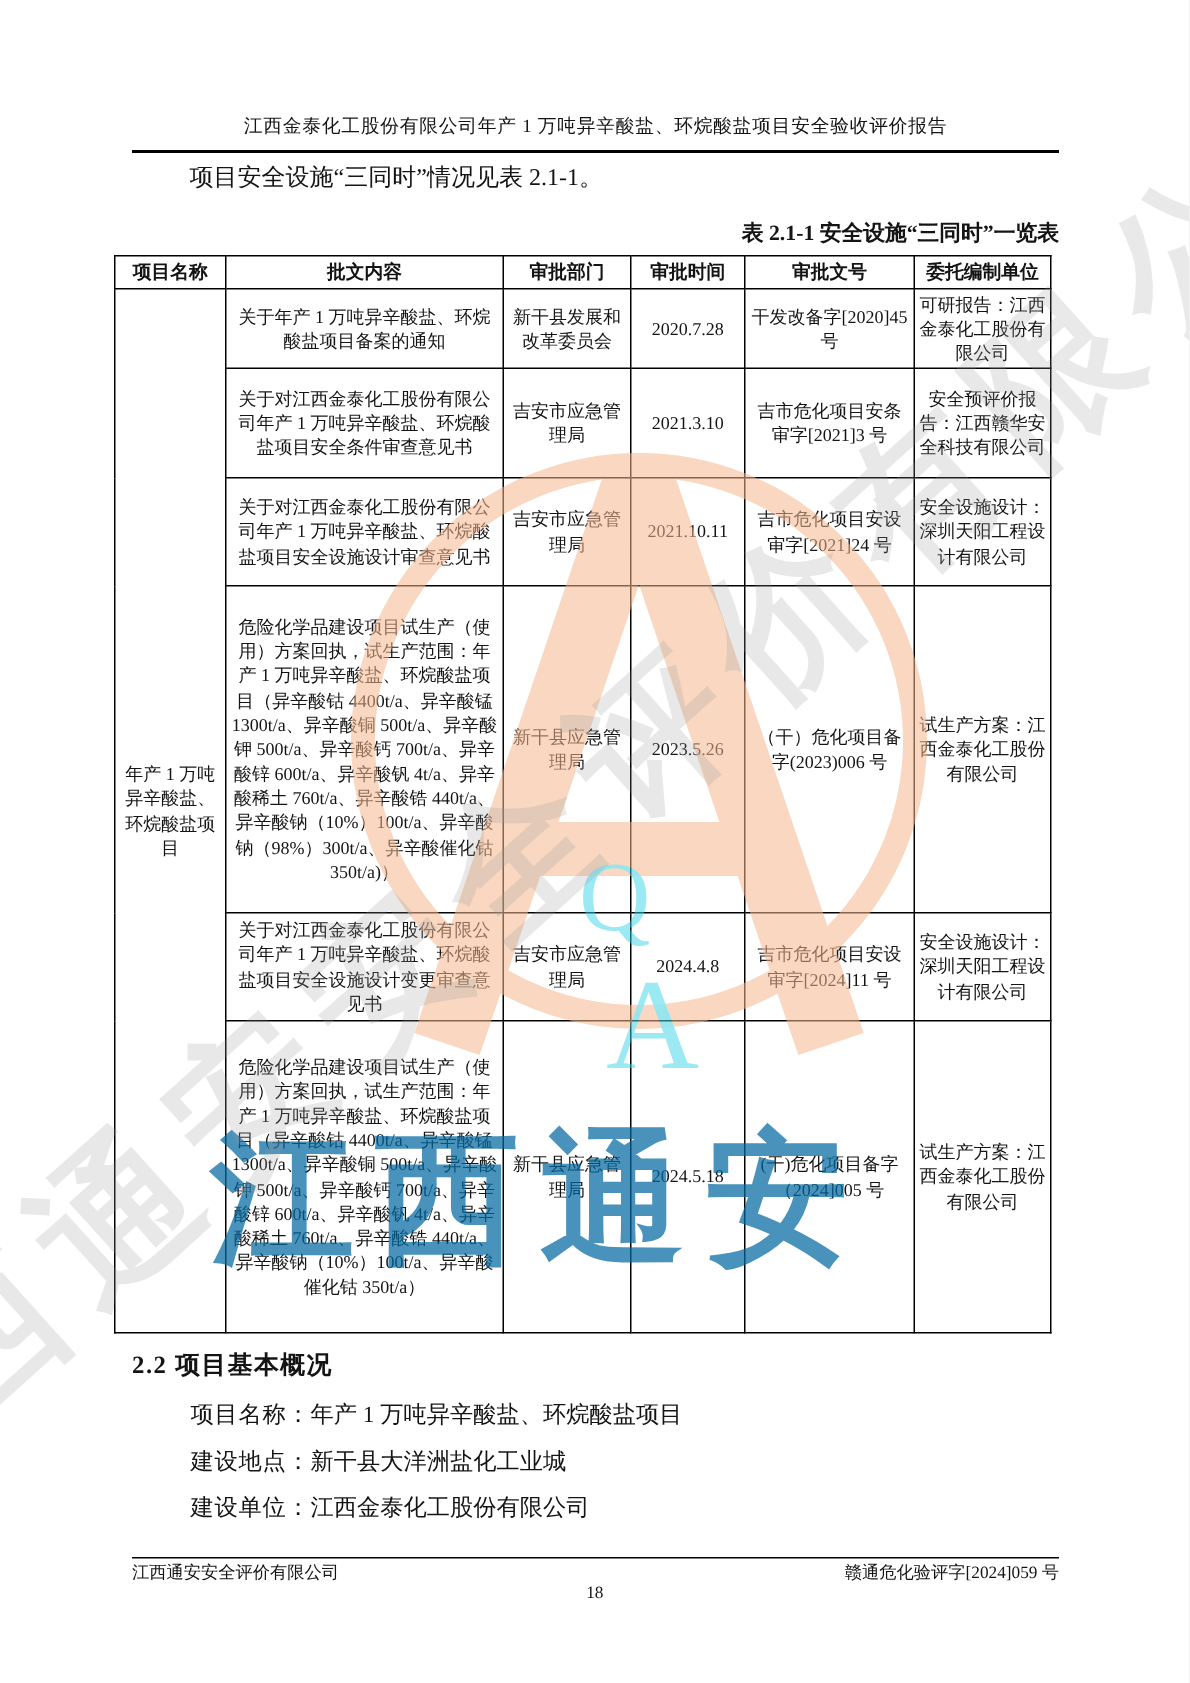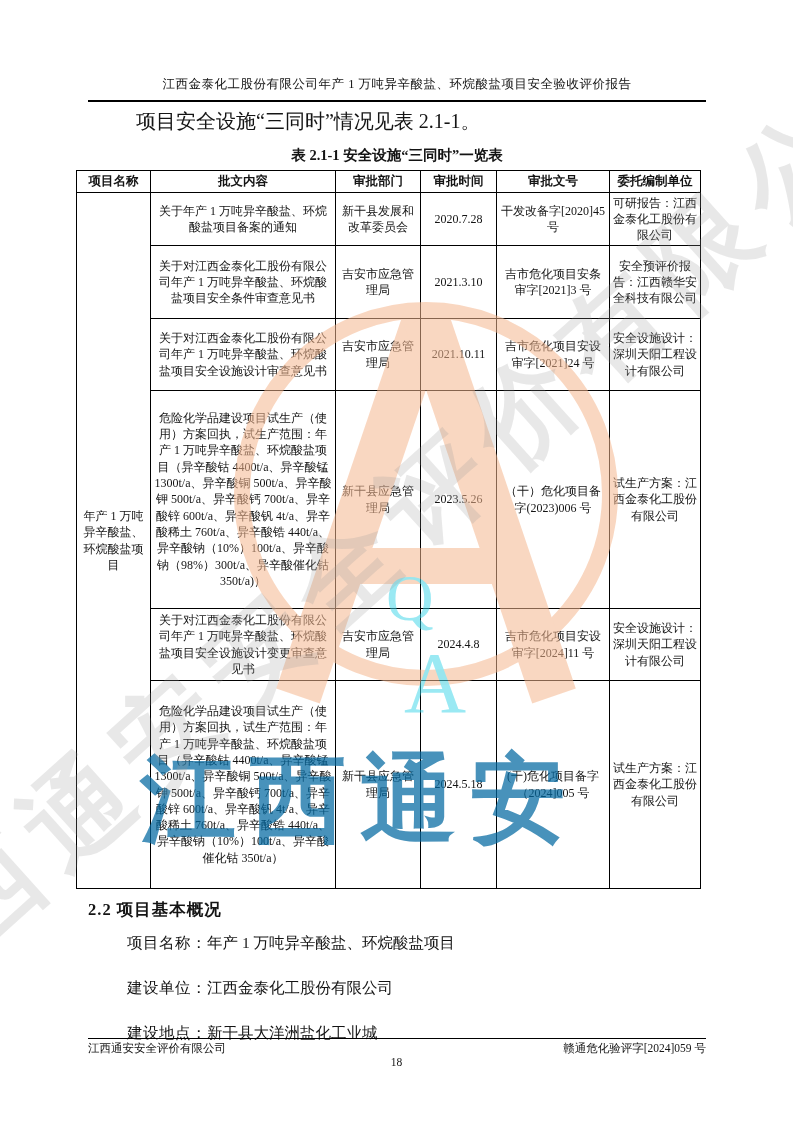--- a/index.html
+++ b/index.html
@@ -7,36 +7,36 @@
     position:relative;width:793px;height:1122px;margin:0 auto;background:#ffffff;
     font-family:"Liberation Serif",serif;color:#141414;overflow:hidden;
   }
   .content{position:absolute;inset:0;z-index:1;}
   
   .doc-header{
     position:absolute;left:88px;width:618px;top:76px;text-align:center;
     font-size:12.5px;letter-spacing:.5px;padding-bottom:7px;border-bottom:2px solid #000;
   }
   
-  .intro{position:absolute;left:88px;width:618px;top:108px;font-size:20px;text-indent:2.4em;}
+  .intro{position:absolute;left:88px;width:618px;top:108px;font-size:16px;text-indent:2.4em;}
   
-  .tbl-caption{position:absolute;left:88px;width:618px;top:146px;text-align:center;font-weight:bold;font-size:14.5px;}
+  .tbl-caption{position:absolute;left:88px;width:618px;top:146px;text-align:right;font-weight:bold;font-size:14.5px;}
   table.mainTable{
     position:absolute;left:76px;top:170px;border-collapse:collapse;table-layout:fixed;
     width:624px;font-size:12px;line-height:1.36;
   }
   table.mainTable th,table.mainTable td{
     border:1.4px solid #000;padding:1px 3px;vertical-align:middle;text-align:center;
     word-break:break-word;overflow:hidden;
   }
   table.mainTable th{font-weight:bold;font-size:12.5px;padding:2px 1px;}
   td.cell-left{text-align:left;}
   
   .sec-heading{position:absolute;left:88px;top:899px;font-weight:bold;font-size:16.5px;letter-spacing:1px;}
-  .info-list{position:absolute;left:127px;top:933px;font-size:15.5px;display:flex;flex-direction:column;gap:24px;}
+  .info-list{position:absolute;left:127px;top:933px;font-size:15.5px;display:flex;flex-direction:column;gap:10px;}
   .info-line .lbl{letter-spacing:.5px;}
   
   .doc-footer{
     position:absolute;left:88px;width:618px;top:1038px;border-top:1.6px solid #000;
     display:flex;justify-content:space-between;font-size:11.5px;padding-top:2px;
   }
   .page-num{position:absolute;left:0;width:793px;top:1056px;text-align:center;font-size:11.5px;}
   
   .watermarks{position:absolute;inset:0;z-index:3;pointer-events:none;overflow:hidden;}
   .wm-logo{position:absolute;left:216px;top:298px;opacity:.55;}
@@ -126,22 +126,22 @@
           <td>(干)危化项目备字（2024]005 号</td>
           <td>试生产方案：江西金泰化工股份有限公司</td>
         </tr>
       </tbody>
     </table>
 
     <div class="sec-heading">2.2 项目基本概况</div>
 
     <div class="info-list">
       <div class="info-line"><span class="lbl">项目名称：</span><span>年产 1 万吨异辛酸盐、环烷酸盐项目</span></div>
+      <div class="info-line"><span class="lbl">建设地点：</span><span>新干县大洋洲盐化工业城</span></div>
       <div class="info-line"><span class="lbl">建设单位：</span><span>江西金泰化工股份有限公司</span></div>
-      <div class="info-line"><span class="lbl">建设地点：</span><span>新干县大洋洲盐化工业城</span></div>
     </div>
 
     <div class="doc-footer">
       <span>江西通安安全评价有限公司</span>
       <span>赣通危化验评字[2024]059 号</span>
     </div>
     <div class="page-num">18</div>
 
   </div>
 

